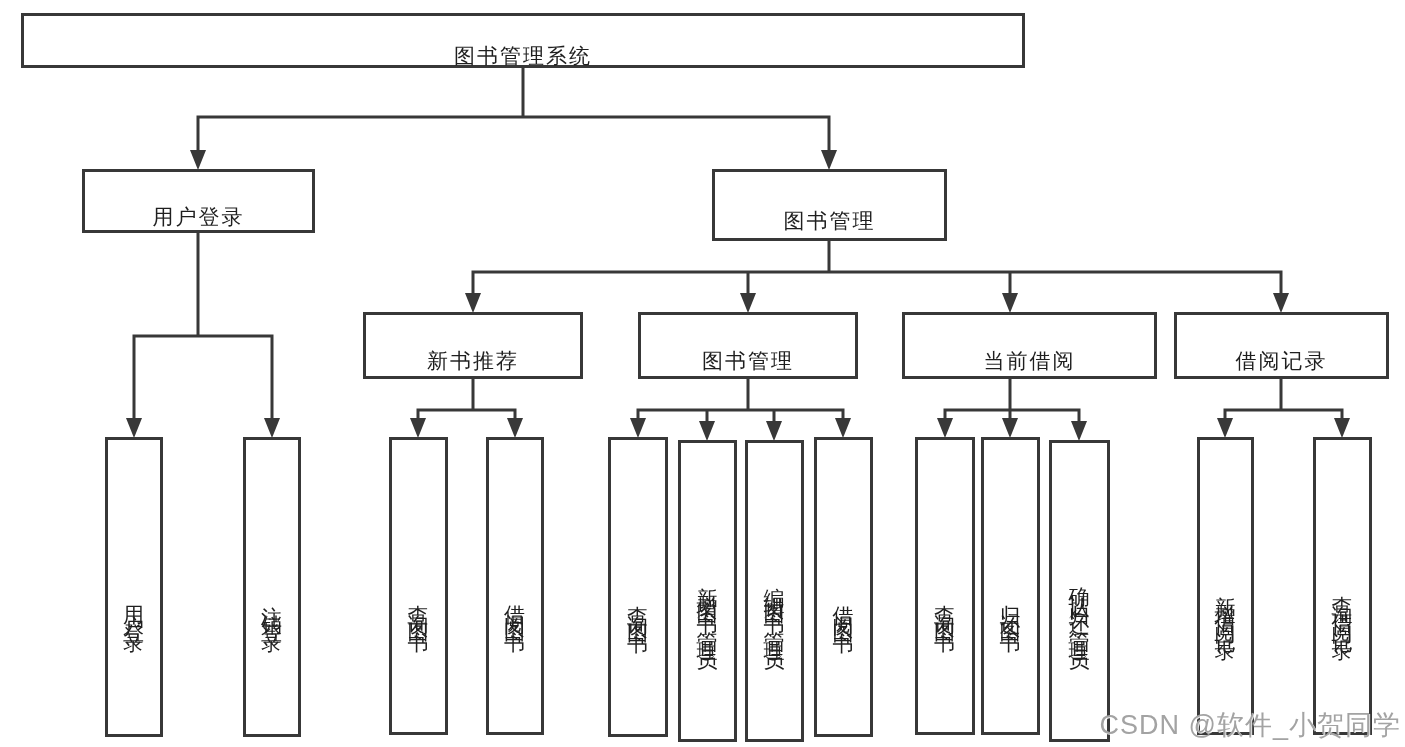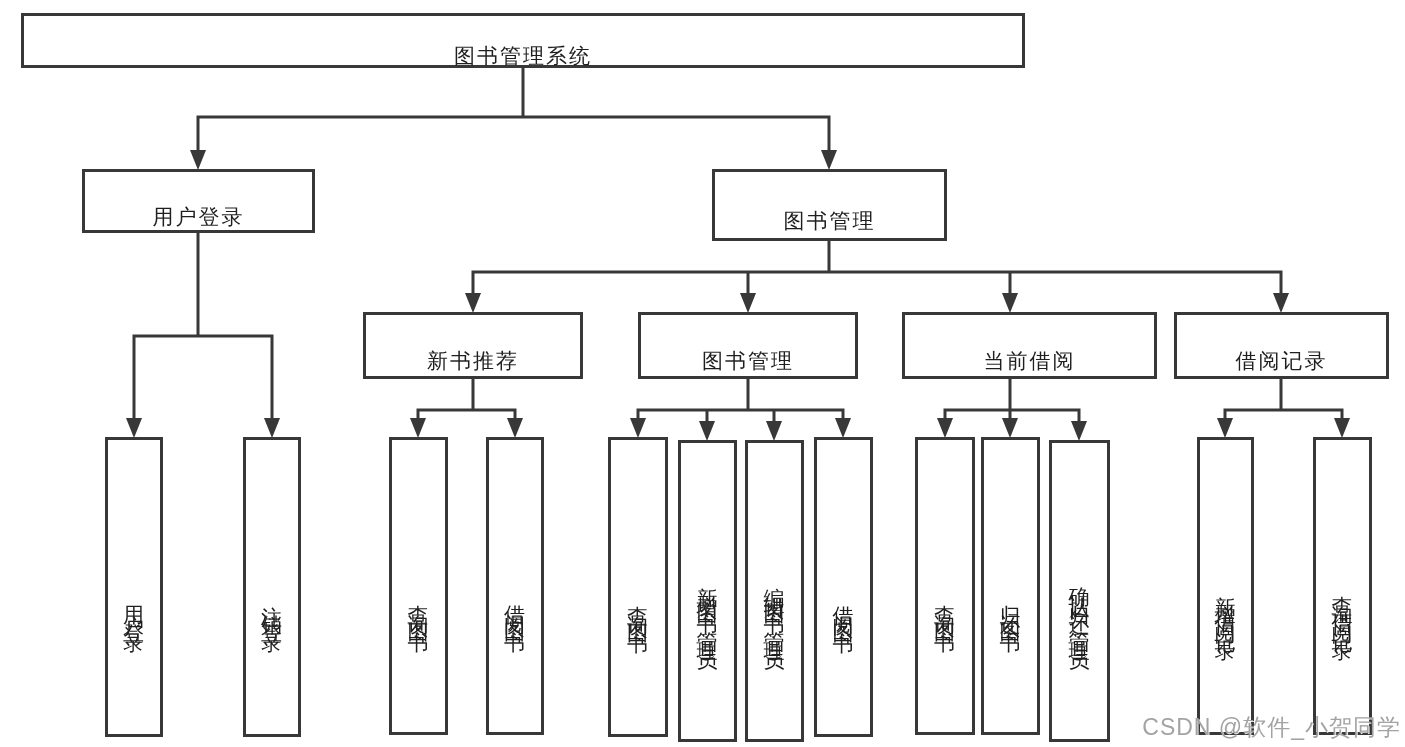--- a/index.html
+++ b/index.html
@@ -13,21 +13,21 @@
     display:flex;align-items:center;justify-content:center;box-sizing:border-box;
   }
   .lbl{
     font-size:21px;color:#1f1f1f;letter-spacing:2px;white-space:nowrap;line-height:1;margin-top:30px;
   }
   .v .lbl{
     writing-mode:vertical-rl;text-orientation:mixed;letter-spacing:9px;
     margin-bottom:-9px; 
   }
   #watermark{
-    position:absolute;right:4px;bottom:4px;font-size:23px;color:#a3a3a3;
+    position:absolute;right:4px;bottom:4px;font-size:27px;color:#a3a3a3;
     letter-spacing:1px;text-shadow:1px 1px 0 rgba(255,255,255,.85);
   }
 </style>
 </head>
 <body>
 
 <div id="canvas">
 
   <svg id="wires" viewBox="0 0 1405 747" xmlns="http://www.w3.org/2000/svg">
     <path fill="none" stroke="#383838" stroke-width="3" d="

